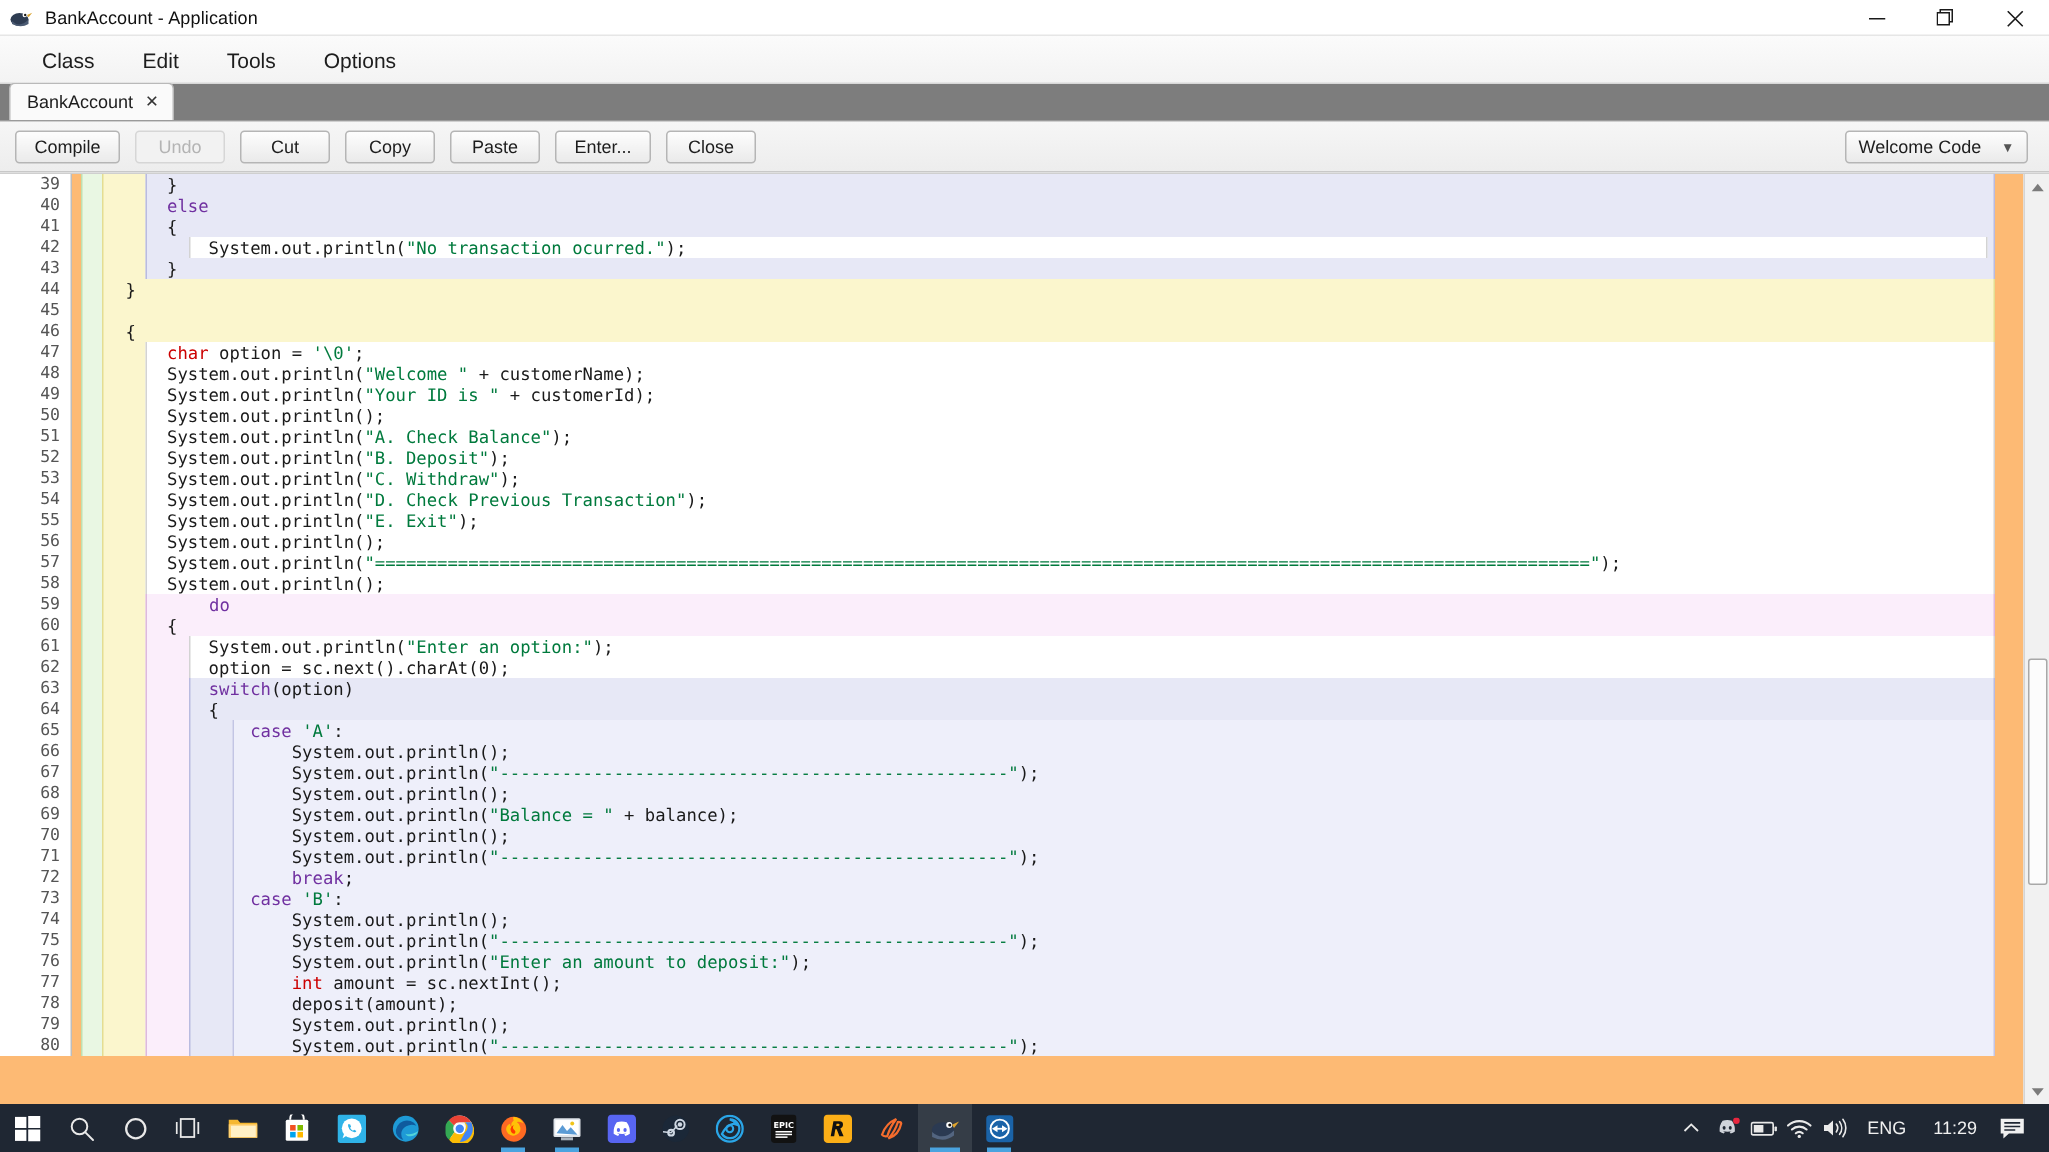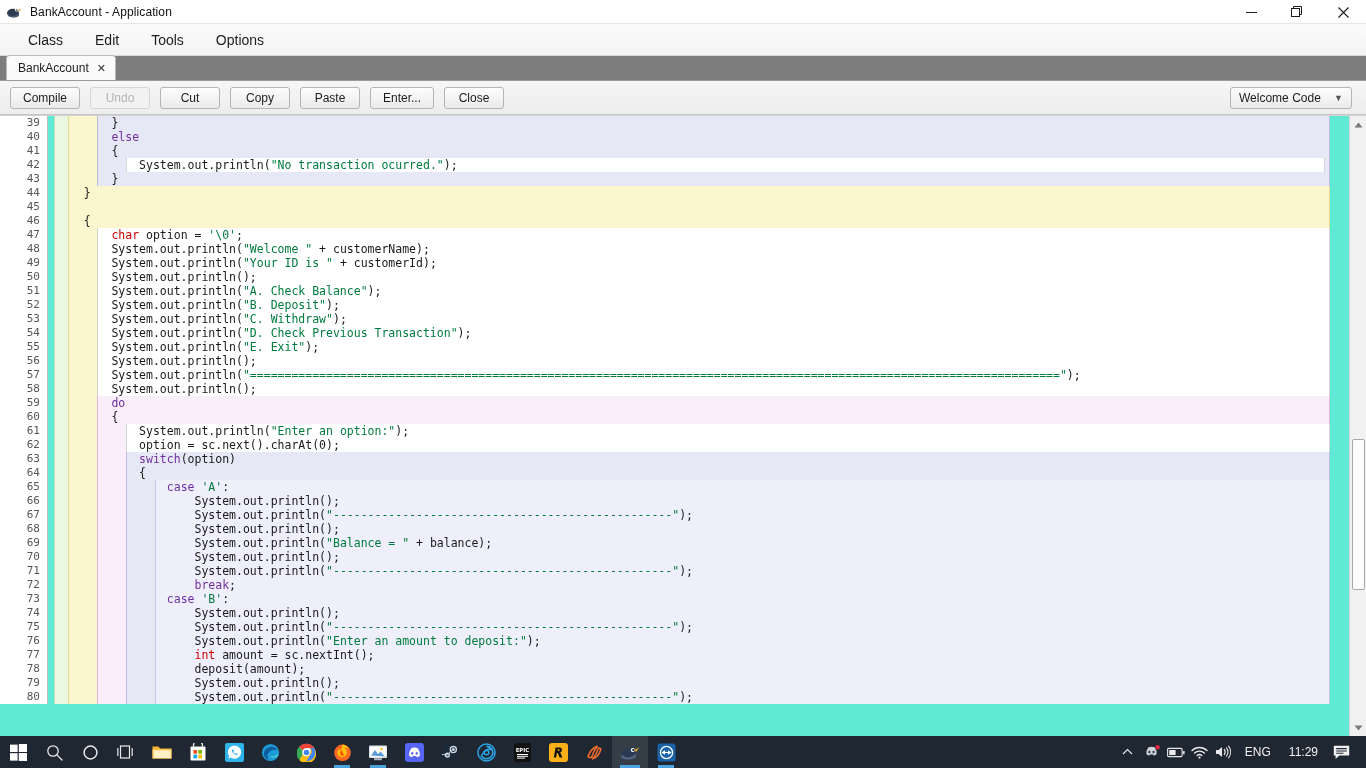--- a/index.html
+++ b/index.html
@@ -93,21 +93,21 @@
     display: flex; align-items: center; padding: 0 8px;
     font-size: 12px; color: #1d1d1d;
   }
   .combo .arrow { margin-left: auto; font-size: 9px; color:#555; }
 
   
   .editor-wrap { flex: 1 1 auto; display: flex; position: relative; overflow: hidden;
                  background:#fff; border-top: 1px solid #cfcfcf; }
   .editor {
     flex: 1 1 auto; position: relative; overflow: hidden;
-    background: #5eead4;
+    background: #fdba74;
     font-family: "DejaVu Sans Mono", monospace;
     font-size: 11.5px;
     line-height: 14px;
   }
   .line {
     height: 14px; position: relative; white-space: pre; display: flex;
   }
   .lnum {
     width: 48px; min-width:48px; text-align: right; padding-right: 7px;
     color: #555; background: #ffffff;
@@ -263,21 +263,21 @@
         <div class="line"><div class="lnum">49</div><div class="scopes"><div class="sc sc-green" style="left: 6px; width: 1276px;"></div><div class="sc sc-yellow" style="left: 20.44px; width: 1261.56px;"></div><div class="sc sc-white" style="left: 49.32px; width: 1232.68px;"></div><div class="code" style="left: 8px;">        System.out.println(<span class="str">"Your ID is "</span> + customerId);</div></div></div>
         <div class="line"><div class="lnum">50</div><div class="scopes"><div class="sc sc-green" style="left: 6px; width: 1276px;"></div><div class="sc sc-yellow" style="left: 20.44px; width: 1261.56px;"></div><div class="sc sc-white" style="left: 49.32px; width: 1232.68px;"></div><div class="code" style="left: 8px;">        System.out.println();</div></div></div>
         <div class="line"><div class="lnum">51</div><div class="scopes"><div class="sc sc-green" style="left: 6px; width: 1276px;"></div><div class="sc sc-yellow" style="left: 20.44px; width: 1261.56px;"></div><div class="sc sc-white" style="left: 49.32px; width: 1232.68px;"></div><div class="code" style="left: 8px;">        System.out.println(<span class="str">"A. Check Balance"</span>);</div></div></div>
         <div class="line"><div class="lnum">52</div><div class="scopes"><div class="sc sc-green" style="left: 6px; width: 1276px;"></div><div class="sc sc-yellow" style="left: 20.44px; width: 1261.56px;"></div><div class="sc sc-white" style="left: 49.32px; width: 1232.68px;"></div><div class="code" style="left: 8px;">        System.out.println(<span class="str">"B. Deposit"</span>);</div></div></div>
         <div class="line"><div class="lnum">53</div><div class="scopes"><div class="sc sc-green" style="left: 6px; width: 1276px;"></div><div class="sc sc-yellow" style="left: 20.44px; width: 1261.56px;"></div><div class="sc sc-white" style="left: 49.32px; width: 1232.68px;"></div><div class="code" style="left: 8px;">        System.out.println(<span class="str">"C. Withdraw"</span>);</div></div></div>
         <div class="line"><div class="lnum">54</div><div class="scopes"><div class="sc sc-green" style="left: 6px; width: 1276px;"></div><div class="sc sc-yellow" style="left: 20.44px; width: 1261.56px;"></div><div class="sc sc-white" style="left: 49.32px; width: 1232.68px;"></div><div class="code" style="left: 8px;">        System.out.println(<span class="str">"D. Check Previous Transaction"</span>);</div></div></div>
         <div class="line"><div class="lnum">55</div><div class="scopes"><div class="sc sc-green" style="left: 6px; width: 1276px;"></div><div class="sc sc-yellow" style="left: 20.44px; width: 1261.56px;"></div><div class="sc sc-white" style="left: 49.32px; width: 1232.68px;"></div><div class="code" style="left: 8px;">        System.out.println(<span class="str">"E. Exit"</span>);</div></div></div>
         <div class="line"><div class="lnum">56</div><div class="scopes"><div class="sc sc-green" style="left: 6px; width: 1276px;"></div><div class="sc sc-yellow" style="left: 20.44px; width: 1261.56px;"></div><div class="sc sc-white" style="left: 49.32px; width: 1232.68px;"></div><div class="code" style="left: 8px;">        System.out.println();</div></div></div>
         <div class="line"><div class="lnum">57</div><div class="scopes"><div class="sc sc-green" style="left: 6px; width: 1276px;"></div><div class="sc sc-yellow" style="left: 20.44px; width: 1261.56px;"></div><div class="sc sc-white" style="left: 49.32px; width: 1232.68px;"></div><div class="code" style="left: 8px;">        System.out.println(<span class="str">"====================================================================================================================="</span>);</div></div></div>
         <div class="line"><div class="lnum">58</div><div class="scopes"><div class="sc sc-green" style="left: 6px; width: 1276px;"></div><div class="sc sc-yellow" style="left: 20.44px; width: 1261.56px;"></div><div class="sc sc-white" style="left: 49.32px; width: 1232.68px;"></div><div class="code" style="left: 8px;">        System.out.println();</div></div></div>
-        <div class="line"><div class="lnum">59</div><div class="scopes"><div class="sc sc-green" style="left: 6px; width: 1276px;"></div><div class="sc sc-yellow" style="left: 20.44px; width: 1261.56px;"></div><div class="sc sc-pink" style="left: 49.32px; width: 1232.68px;"></div><div class="code" style="left: 8px;">        <span class="kw2">do</span></div></div></div>
+        <div class="line"><div class="lnum">59</div><div class="scopes"><div class="sc sc-green" style="left: 6px; width: 1276px;"></div><div class="sc sc-yellow" style="left: 20.44px; width: 1261.56px;"></div><div class="sc sc-pink" style="left: 49.32px; width: 1232.68px;"></div><div class="code" style="left: 8px; padding-left: 28px;">        <span class="kw2">do</span></div></div></div>
         <div class="line"><div class="lnum">60</div><div class="scopes"><div class="sc sc-green" style="left: 6px; width: 1276px;"></div><div class="sc sc-yellow" style="left: 20.44px; width: 1261.56px;"></div><div class="sc sc-pink" style="left: 49.32px; width: 1232.68px;"></div><div class="code" style="left: 8px;">        {</div></div></div>
         <div class="line"><div class="lnum">61</div><div class="scopes"><div class="sc sc-green" style="left: 6px; width: 1276px;"></div><div class="sc sc-yellow" style="left: 20.44px; width: 1261.56px;"></div><div class="sc sc-pink" style="left: 49.32px; width: 1232.68px;"></div><div class="sc sc-white" style="left: 78.2px; width: 1203.8px;"></div><div class="code" style="left: 8px;">            System.out.println(<span class="str">"Enter an option:"</span>);</div></div></div>
         <div class="line"><div class="lnum">62</div><div class="scopes"><div class="sc sc-green" style="left: 6px; width: 1276px;"></div><div class="sc sc-yellow" style="left: 20.44px; width: 1261.56px;"></div><div class="sc sc-pink" style="left: 49.32px; width: 1232.68px;"></div><div class="sc sc-white" style="left: 78.2px; width: 1203.8px;"></div><div class="code" style="left: 8px;">            option = sc.next().charAt(0);</div></div></div>
         <div class="line"><div class="lnum">63</div><div class="scopes"><div class="sc sc-green" style="left: 6px; width: 1276px;"></div><div class="sc sc-yellow" style="left: 20.44px; width: 1261.56px;"></div><div class="sc sc-pink" style="left: 49.32px; width: 1232.68px;"></div><div class="sc sc-lav" style="left: 78.2px; width: 1203.8px;"></div><div class="code" style="left: 8px;">            <span class="kw2">switch</span>(option)</div></div></div>
         <div class="line"><div class="lnum">64</div><div class="scopes"><div class="sc sc-green" style="left: 6px; width: 1276px;"></div><div class="sc sc-yellow" style="left: 20.44px; width: 1261.56px;"></div><div class="sc sc-pink" style="left: 49.32px; width: 1232.68px;"></div><div class="sc sc-lav" style="left: 78.2px; width: 1203.8px;"></div><div class="code" style="left: 8px;">            {</div></div></div>
         <div class="line"><div class="lnum">65</div><div class="scopes"><div class="sc sc-green" style="left: 6px; width: 1276px;"></div><div class="sc sc-yellow" style="left: 20.44px; width: 1261.56px;"></div><div class="sc sc-pink" style="left: 49.32px; width: 1232.68px;"></div><div class="sc sc-lav" style="left: 78.2px; width: 1203.8px;"></div><div class="sc sc-lav2" style="left: 107.08px; width: 1174.92px;"></div><div class="code" style="left: 8px;">                <span class="kw2">case</span> <span class="str">'A'</span>:</div></div></div>
         <div class="line"><div class="lnum">66</div><div class="scopes"><div class="sc sc-green" style="left: 6px; width: 1276px;"></div><div class="sc sc-yellow" style="left: 20.44px; width: 1261.56px;"></div><div class="sc sc-pink" style="left: 49.32px; width: 1232.68px;"></div><div class="sc sc-lav" style="left: 78.2px; width: 1203.8px;"></div><div class="sc sc-lav2" style="left: 107.08px; width: 1174.92px;"></div><div class="code" style="left: 8px;">                    System.out.println();</div></div></div>
         <div class="line"><div class="lnum">67</div><div class="scopes"><div class="sc sc-green" style="left: 6px; width: 1276px;"></div><div class="sc sc-yellow" style="left: 20.44px; width: 1261.56px;"></div><div class="sc sc-pink" style="left: 49.32px; width: 1232.68px;"></div><div class="sc sc-lav" style="left: 78.2px; width: 1203.8px;"></div><div class="sc sc-lav2" style="left: 107.08px; width: 1174.92px;"></div><div class="code" style="left: 8px;">                    System.out.println(<span class="str">"-------------------------------------------------"</span>);</div></div></div>
         <div class="line"><div class="lnum">68</div><div class="scopes"><div class="sc sc-green" style="left: 6px; width: 1276px;"></div><div class="sc sc-yellow" style="left: 20.44px; width: 1261.56px;"></div><div class="sc sc-pink" style="left: 49.32px; width: 1232.68px;"></div><div class="sc sc-lav" style="left: 78.2px; width: 1203.8px;"></div><div class="sc sc-lav2" style="left: 107.08px; width: 1174.92px;"></div><div class="code" style="left: 8px;">                    System.out.println();</div></div></div>
         <div class="line"><div class="lnum">69</div><div class="scopes"><div class="sc sc-green" style="left: 6px; width: 1276px;"></div><div class="sc sc-yellow" style="left: 20.44px; width: 1261.56px;"></div><div class="sc sc-pink" style="left: 49.32px; width: 1232.68px;"></div><div class="sc sc-lav" style="left: 78.2px; width: 1203.8px;"></div><div class="sc sc-lav2" style="left: 107.08px; width: 1174.92px;"></div><div class="code" style="left: 8px;">                    System.out.println(<span class="str">"Balance = "</span> + balance);</div></div></div>

